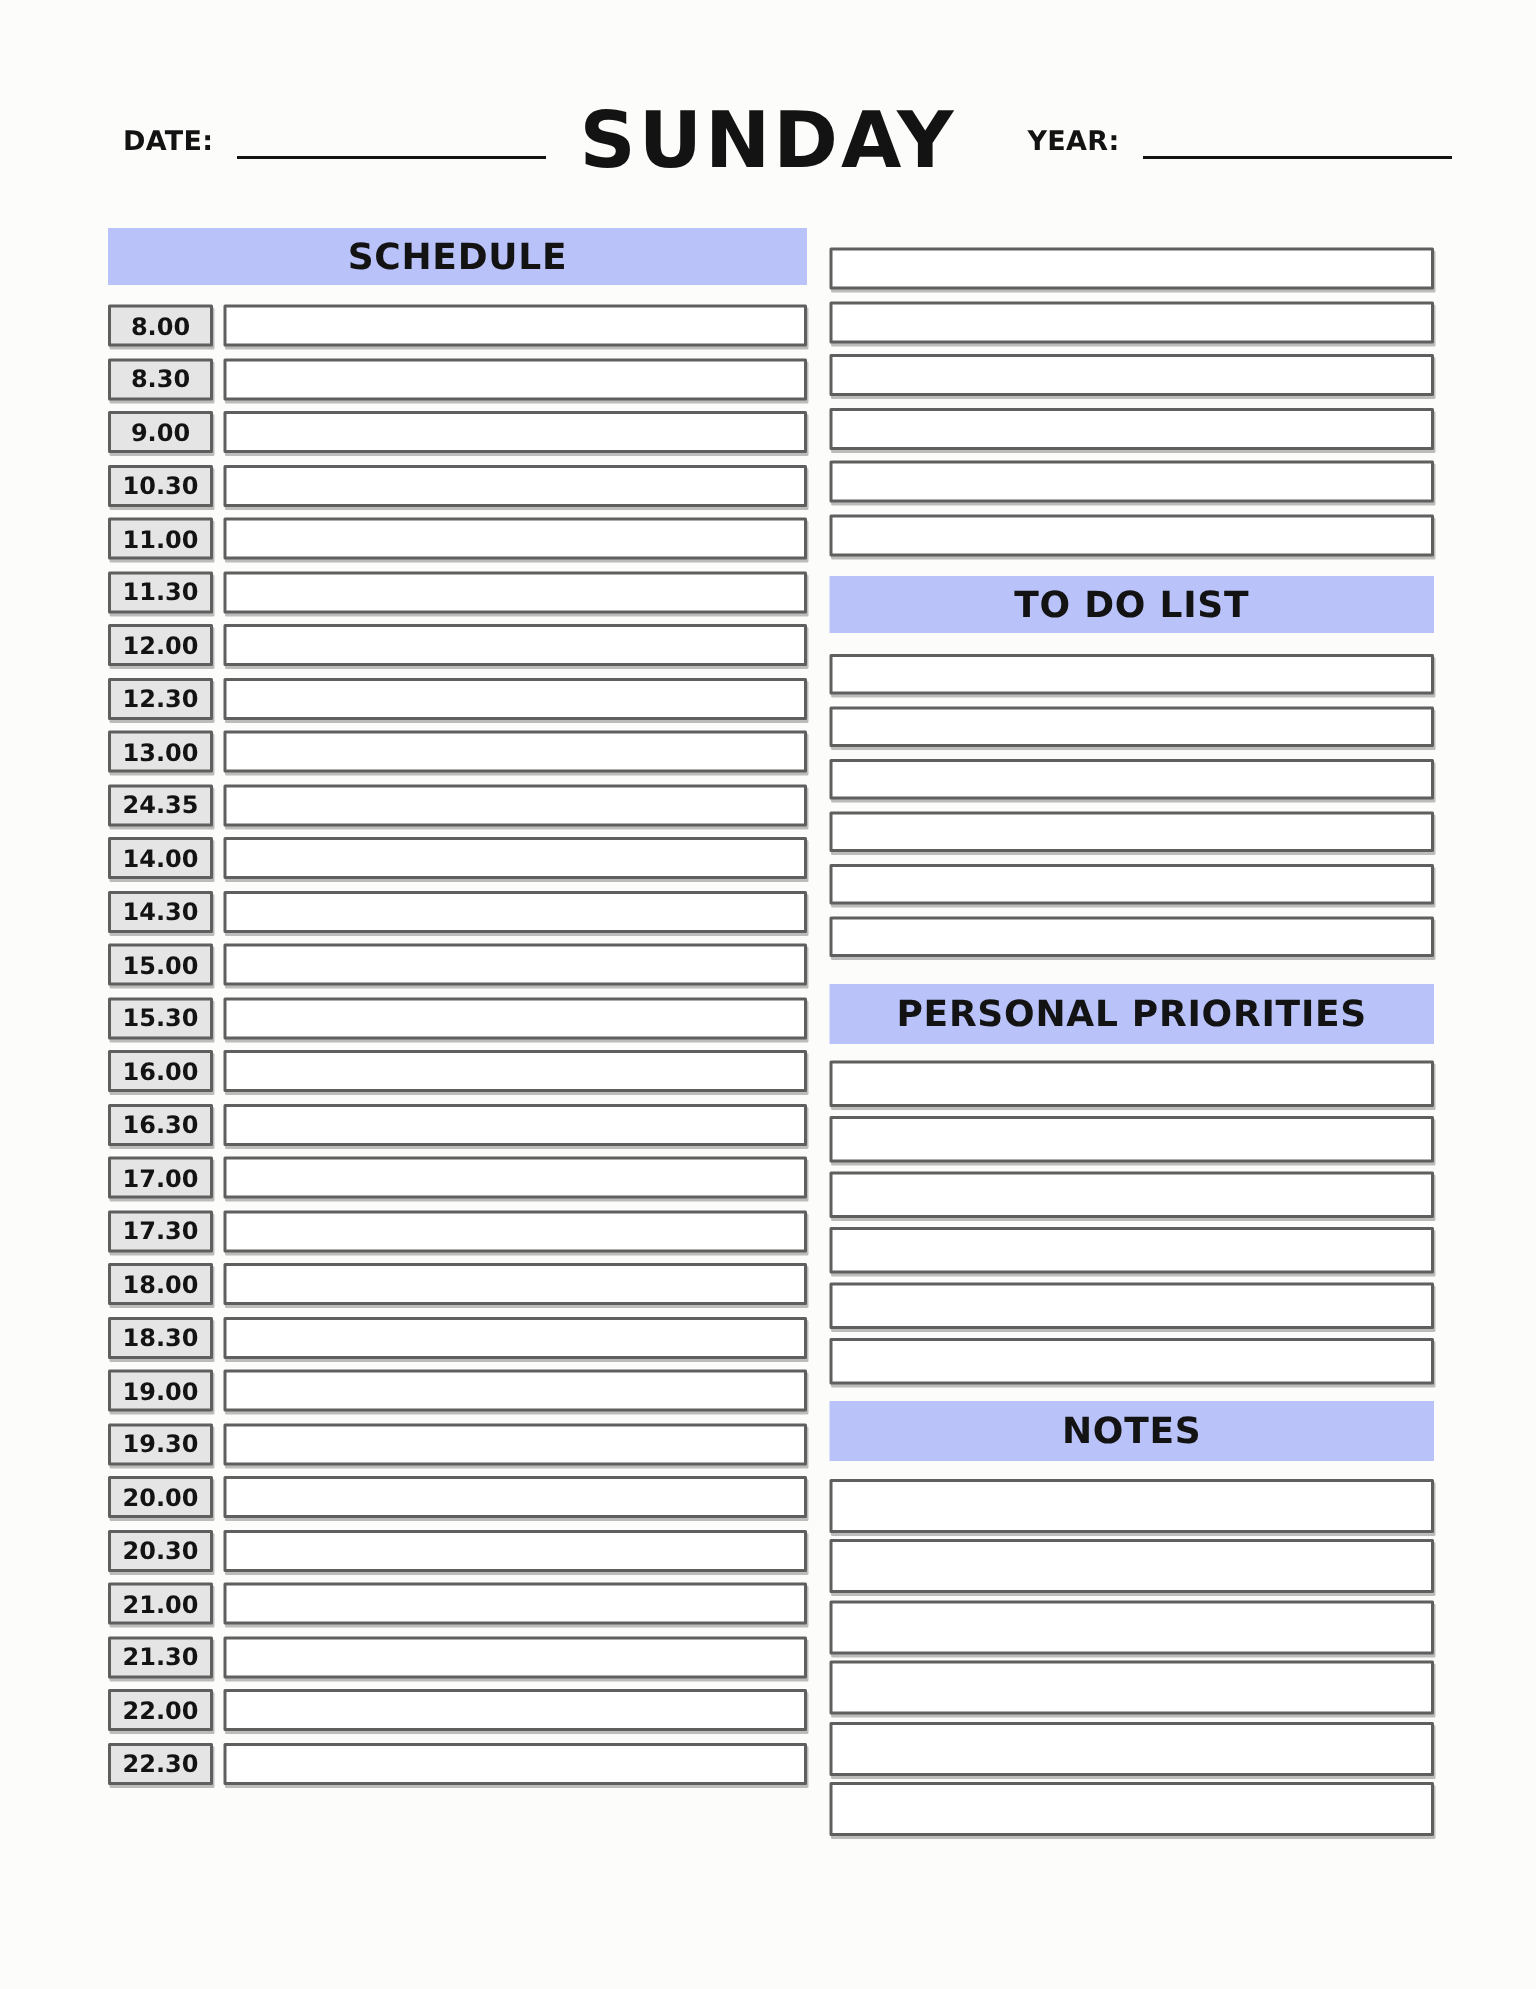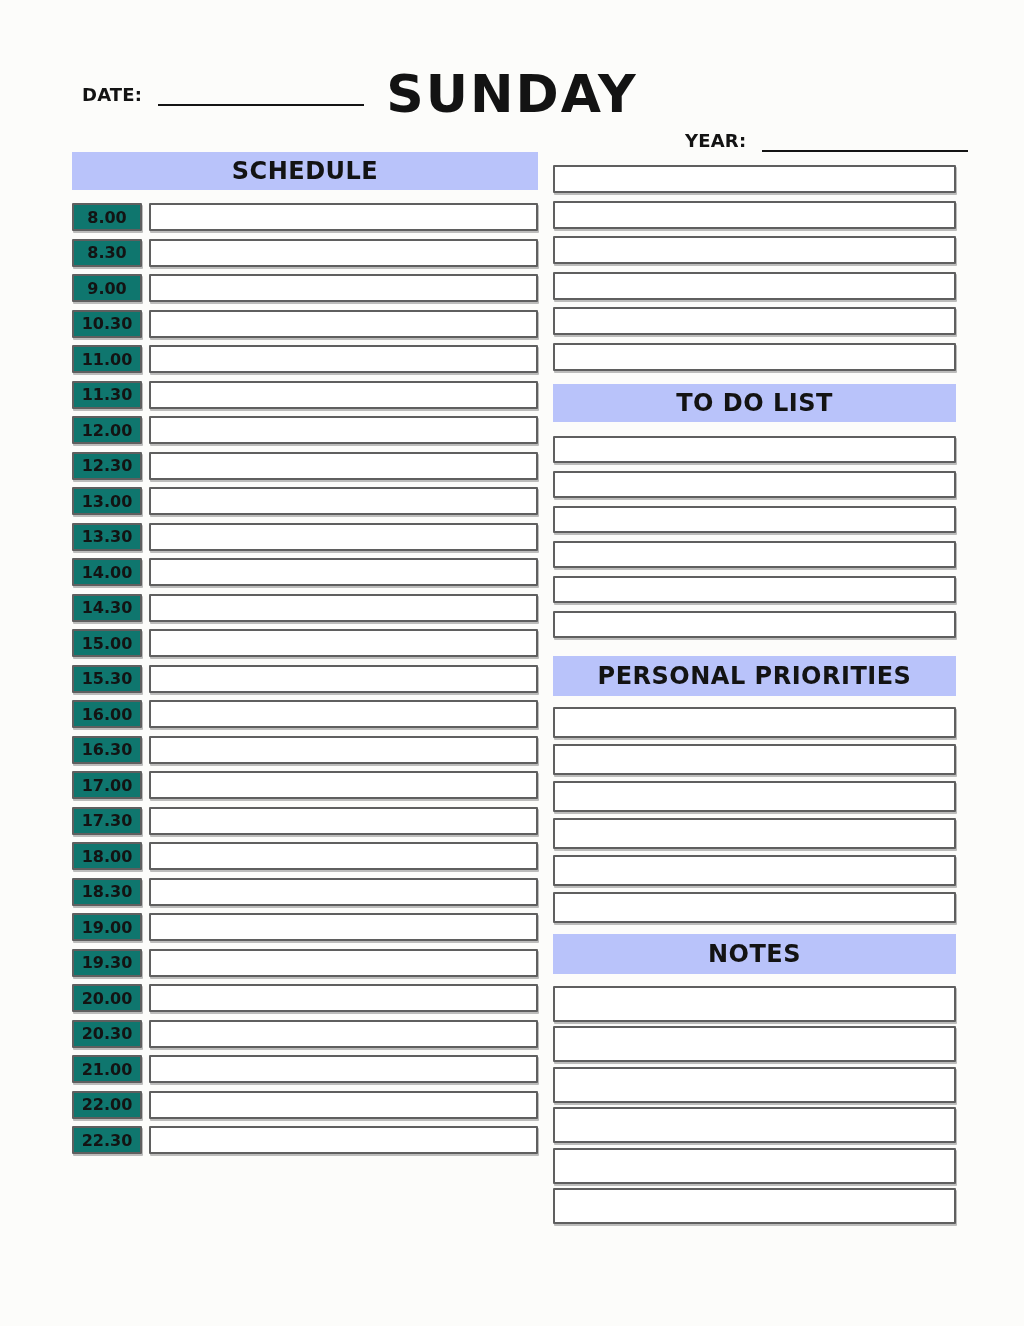--- a/index.html
+++ b/index.html
@@ -33,21 +33,21 @@
     width: 206px;
     height: 22px;
     border: none;
     border-bottom: 2px solid #141414;
     background: transparent;
     font: 16px "DejaVu Sans", sans-serif;
     outline: none;
     padding: 0 4px;
   }
   #date-field { left: 82px; }
-  #year-field { left: 685px; margin-top: 46px; }
+  #year-field { left: 685px; }
   .day-title {
     position: absolute;
     top: 68px;
     left: 0;
     width: 100%;
     text-align: center;
     font-size: 52px;
     font-weight: 900;
     letter-spacing: 2px;
     line-height: 1;
@@ -86,21 +86,21 @@
   #schedule-rows { margin-top: 13px; }
   .sched-row {
     display: flex;
     gap: 7px;
     margin-bottom: 7.5px;
     height: 28px;
   }
   .sched-row .time-box {
     width: 70px;
     height: 28px;
-    background: #0f766e;
+    background: #e5e5e5;
     border: 2px solid var(--box-border, #5f5f5f);
     box-shadow: 1px 2px 0 rgba(110,110,110,0.45);
     display: flex;
     align-items: center;
     justify-content: center;
     font-size: 16px;
     font-weight: bold;
     border-radius: 1px;
   }
   .sched-row .fbox { flex: 1; height: 28px; }
@@ -168,21 +168,21 @@
         </div>
         <div class="sched-row">
           <div class="time-box">12.30</div>
           <input type="text" class="fbox" style="">
         </div>
         <div class="sched-row">
           <div class="time-box">13.00</div>
           <input type="text" class="fbox" style="">
         </div>
         <div class="sched-row">
-          <div class="time-box">13.30</div>
+          <div class="time-box">24.35</div>
           <input type="text" class="fbox" style="">
         </div>
         <div class="sched-row">
           <div class="time-box">14.00</div>
           <input type="text" class="fbox" style="">
         </div>
         <div class="sched-row">
           <div class="time-box">14.30</div>
           <input type="text" class="fbox" style="">
         </div>
@@ -229,20 +229,24 @@
         <div class="sched-row">
           <div class="time-box">20.00</div>
           <input type="text" class="fbox" style="">
         </div>
         <div class="sched-row">
           <div class="time-box">20.30</div>
           <input type="text" class="fbox" style="">
         </div>
         <div class="sched-row">
           <div class="time-box">21.00</div>
+          <input type="text" class="fbox" style="">
+        </div>
+        <div class="sched-row">
+          <div class="time-box">21.30</div>
           <input type="text" class="fbox" style="">
         </div>
         <div class="sched-row">
           <div class="time-box">22.00</div>
           <input type="text" class="fbox" style="">
         </div>
         <div class="sched-row">
           <div class="time-box">22.30</div>
           <input type="text" class="fbox" style="">
         </div>

